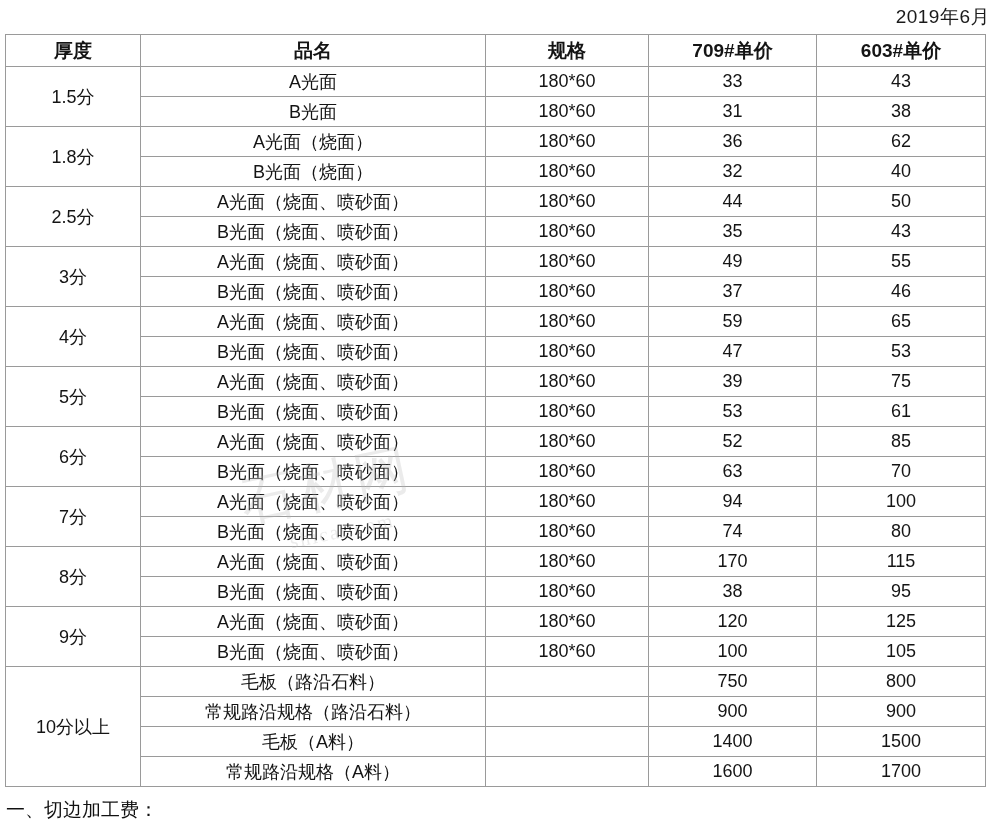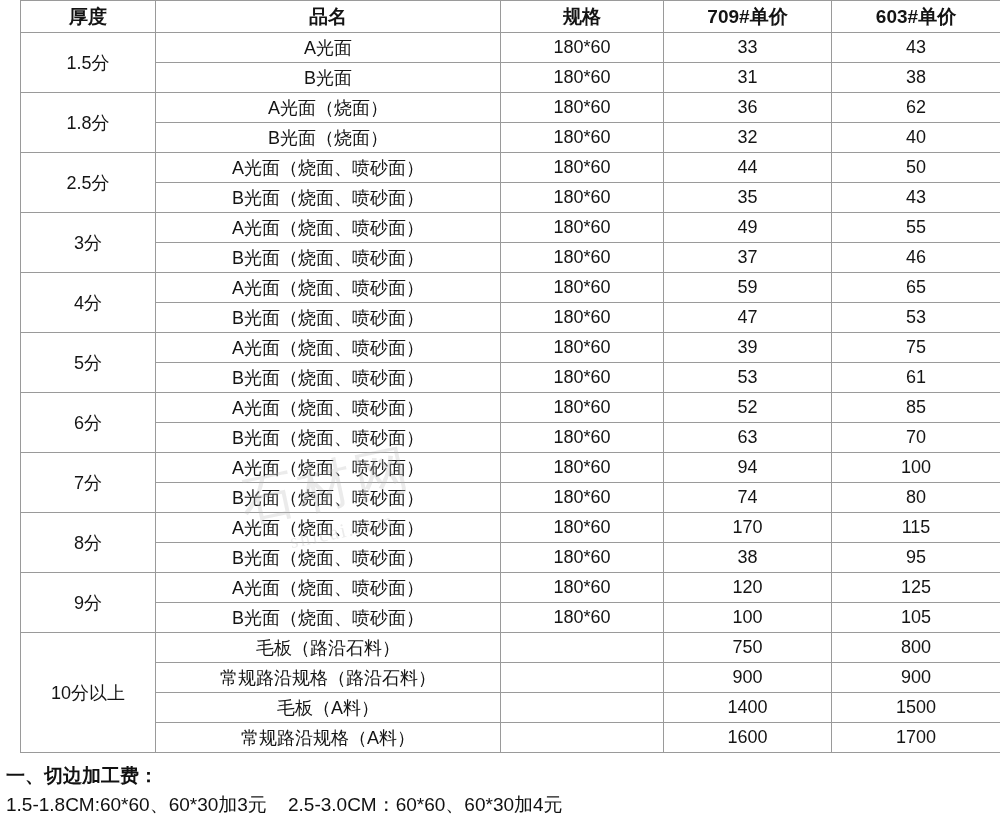--- a/index.html
+++ b/index.html
@@ -23,21 +23,21 @@
   }
   .doc-date {
     text-align: right;
     font-size: 19px;
     padding: 4px 10px 4px 0;
     letter-spacing: 0.5px;
   }
   table.price-table {
     border-collapse: collapse;
     width: 920px;
-    margin: 0 20px;
+    margin: 0 5px;
     table-layout: fixed;
   }
   table.price-table td, table.price-table th {
     border: 1px solid #9a9a9a;
     font-size: 18px;
     text-align: center;
     padding: 2px 2px;
     height: 25px;
     font-weight: normal;
     color: #141414;
@@ -61,21 +61,20 @@
     margin: 10px 6px 0 6px;
     font-size: 19px;
     line-height: 1.42;
     color: #111;
   }
   .notes .note-line {
     white-space: pre;
   }
   .notes .note-head {
     margin-bottom: 2px;
-    font-weight: bold;
   }
   .watermark {
     position: absolute;
     left: 250px;
     top: 430px;
     width: 380px;
     height: 190px;
     pointer-events: none;
     opacity: 0.28;
     font-size: 54px;
@@ -90,20 +89,21 @@
     font-size: 20px;
     letter-spacing: 2px;
     margin-left: 40px;
   }
 </style>
 </head>
 <body>
 
 <div class="page">
 
+  <div class="doc-date">2019年6月</div>
 
   <table class="price-table">
     <colgroup>
       <col class="c-thick">
       <col class="c-name">
       <col class="c-spec">
       <col class="c-p602">
       <col class="c-p603">
     </colgroup>
     <thead>

